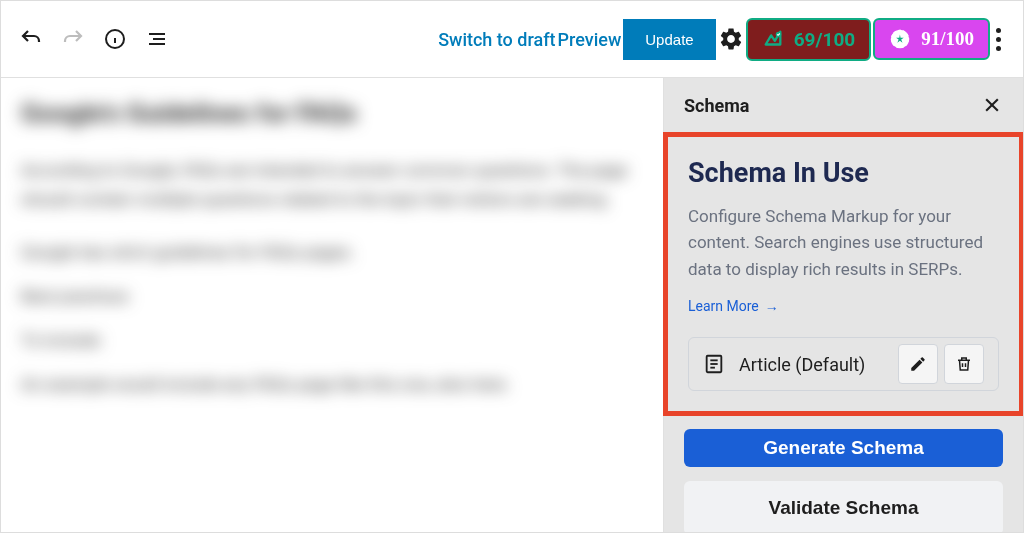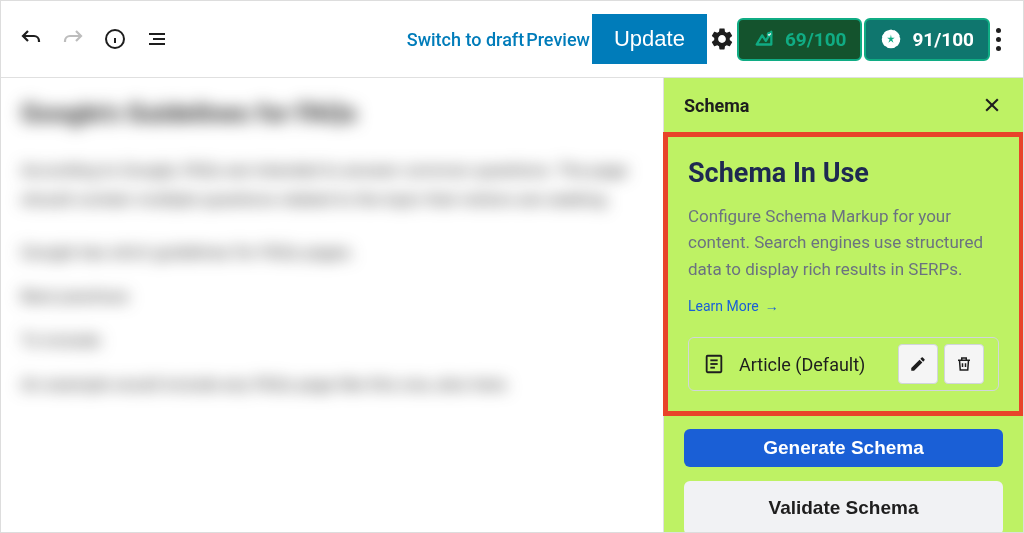--- a/index.html
+++ b/index.html
@@ -4,37 +4,37 @@
   <style>
     * { margin: 0; padding: 0; box-sizing: border-box; }
     body { font-family: -apple-system, BlinkMacSystemFont, "Segoe UI", Roboto, sans-serif; background: #fff; width: 1024px; height: 533px; overflow: hidden; border: 1px solid #ddd; }
     
     .toolbar { display: flex; align-items: center; height: 77px; padding: 0 18px; border-bottom: 1px solid #e0e0e0; background: #fff; }
     .toolbar-left { display: flex; align-items: center; gap: 18px; }
     .toolbar-icon { width: 24px; height: 24px; display: flex; align-items: center; justify-content: center; color: #1e1e1e; cursor: pointer; }
     .toolbar-icon.disabled { color: #bdbdbd; }
     .toolbar-right { margin-left: auto; display: flex; align-items: center; gap: 2px; }
     .link-btn { color: #007cba; font-size: 18px; font-weight: 500; text-decoration: none; cursor: pointer; }
-    .update-btn { background: #007cba; color: #fff; border: none; padding: 12px 22px; font-size: 22px; font-weight: 500; cursor: pointer; }
+    .update-btn { background: #007cba; color: #fff; border: none; padding: 12px 22px; font-size: 15px; font-weight: 500; cursor: pointer; }
     .settings-icon { width: 26px; height: 26px; display: flex; align-items: center; justify-content: center; cursor: pointer; }
     .score-pill { display: flex; align-items: center; gap: 10px; padding: 8px 14px; border: 2px solid; border-radius: 6px; font-size: 19px; font-weight: 700; cursor: pointer; }
-    .score-pill.green-outline { border-color: #10AC84; color: #10AC84; background: #14532d; }
-    .score-pill.green-solid { border-color: #10AC84; background: #0f766e; color: #fff; }
+    .score-pill.green-outline { border-color: #10AC84; color: #10AC84; background: #7f1d1d; }
+    .score-pill.green-solid { border-color: #10AC84; background: #d946ef; color: #fff; font-family: Liberation Serif, serif; }
     .score-pill svg { width: 22px; height: 22px; }
     .options-icon { display: flex; flex-direction: column; gap: 4px; cursor: pointer; padding: 4px; }
     .options-icon span { width: 5px; height: 5px; background: #1e1e1e; border-radius: 50%; }
     
     .main-area { display: flex; height: calc(100% - 77px); }
     .content-area { flex: 1; padding: 20px; position: relative; overflow: hidden; }
     .blur-content { filter: blur(8px); color: #333; }
     .blur-heading { font-size: 26px; font-weight: 700; margin-bottom: 28px; }
     .blur-para { font-size: 17px; line-height: 1.7; margin-bottom: 28px; }
     .blur-line { font-size: 17px; margin-bottom: 24px; }
     
-    .sidebar { width: 360px; border-left: 1px solid #e0e0e0; display: flex; flex-direction: column; background: #bef264; }
+    .sidebar { width: 360px; border-left: 1px solid #e0e0e0; display: flex; flex-direction: column; background: #e5e5e5; }
     .sidebar-header { display: flex; align-items: center; justify-content: space-between; padding: 16px 20px; border-bottom: 1px solid #e0e0e0; }
     .sidebar-title { font-size: 18px; font-weight: 700; color: #1e1e1e; }
     .close-btn { width: 22px; height: 22px; cursor: pointer; display: flex; align-items: center; justify-content: center; }
     
     .highlight-box { border: 5px solid #e8442a; margin: -1px; padding: 20px; }
     .panel-title { font-size: 27px; font-weight: 700; color: #1e2951; margin-bottom: 14px; }
     .panel-desc { font-size: 17px; color: #6b7280; line-height: 1.55; margin-bottom: 14px; }
     .learn-more { color: #1a5fd6; font-size: 14px; text-decoration: none; cursor: pointer; display: inline-flex; align-items: center; gap: 6px; }
     
     .schema-item { display: flex; align-items: center; border: 1px solid #d1d5db; border-radius: 6px; padding: 6px 14px; margin-top: 22px; }

